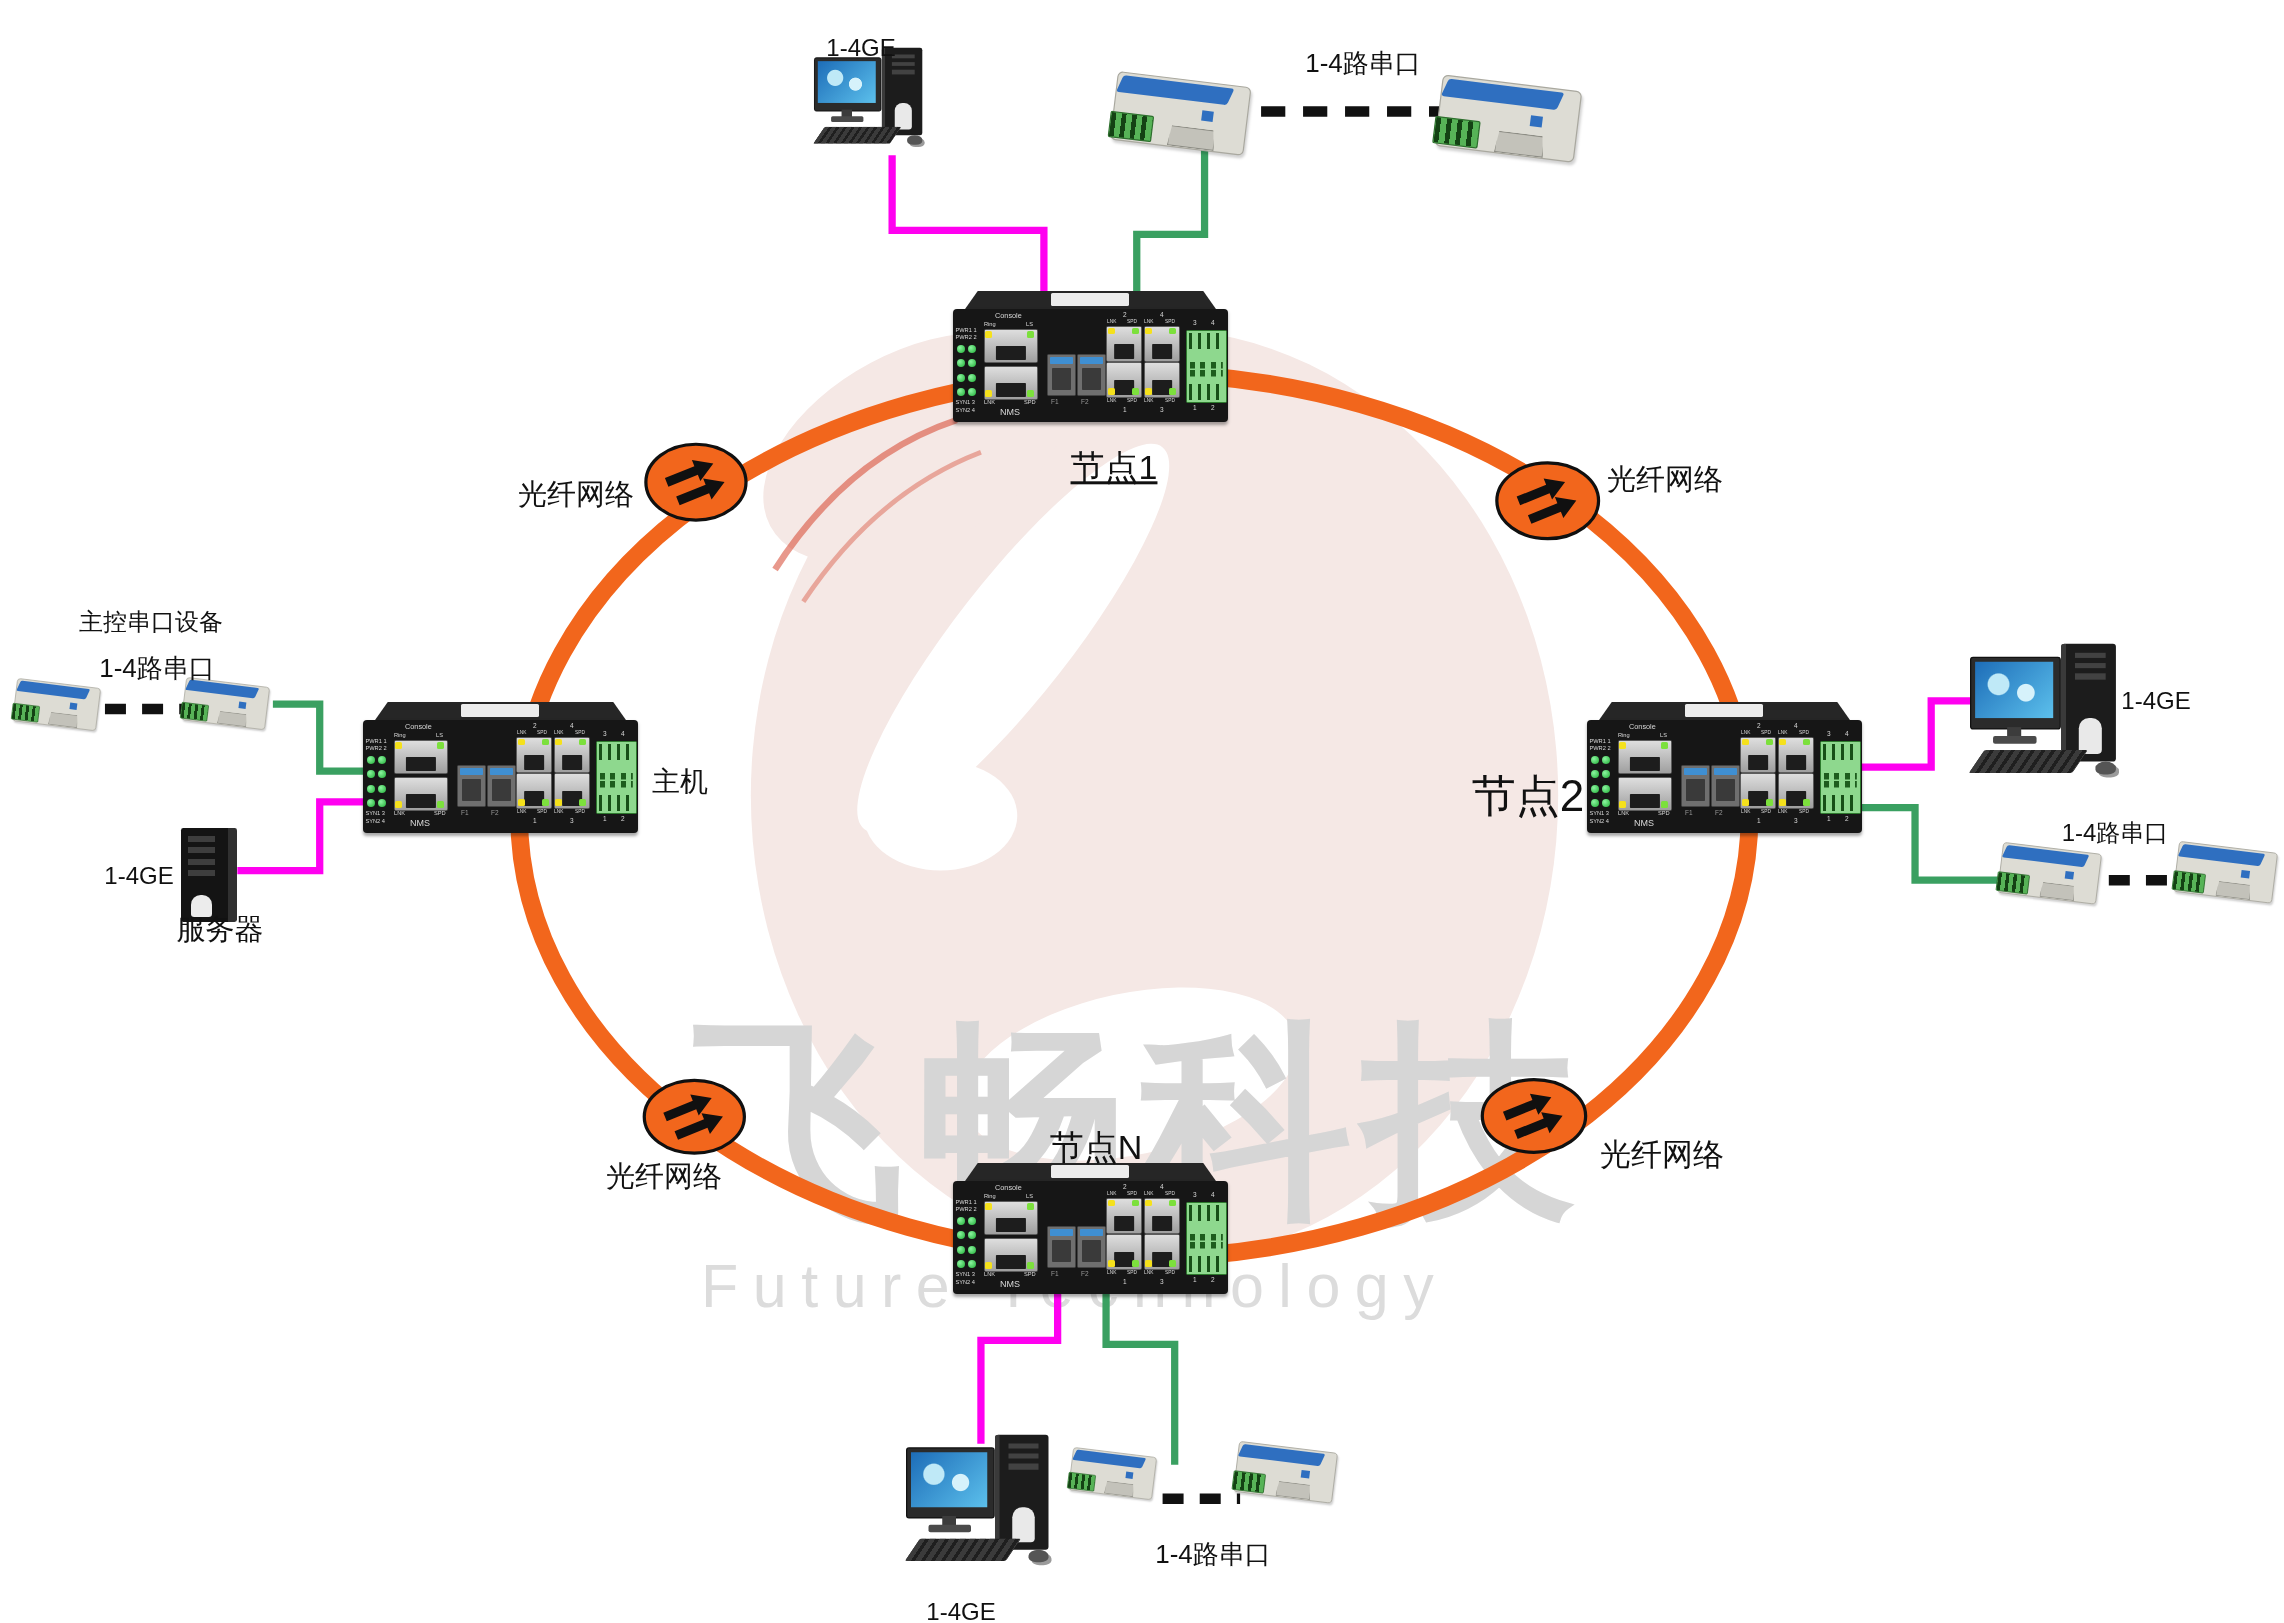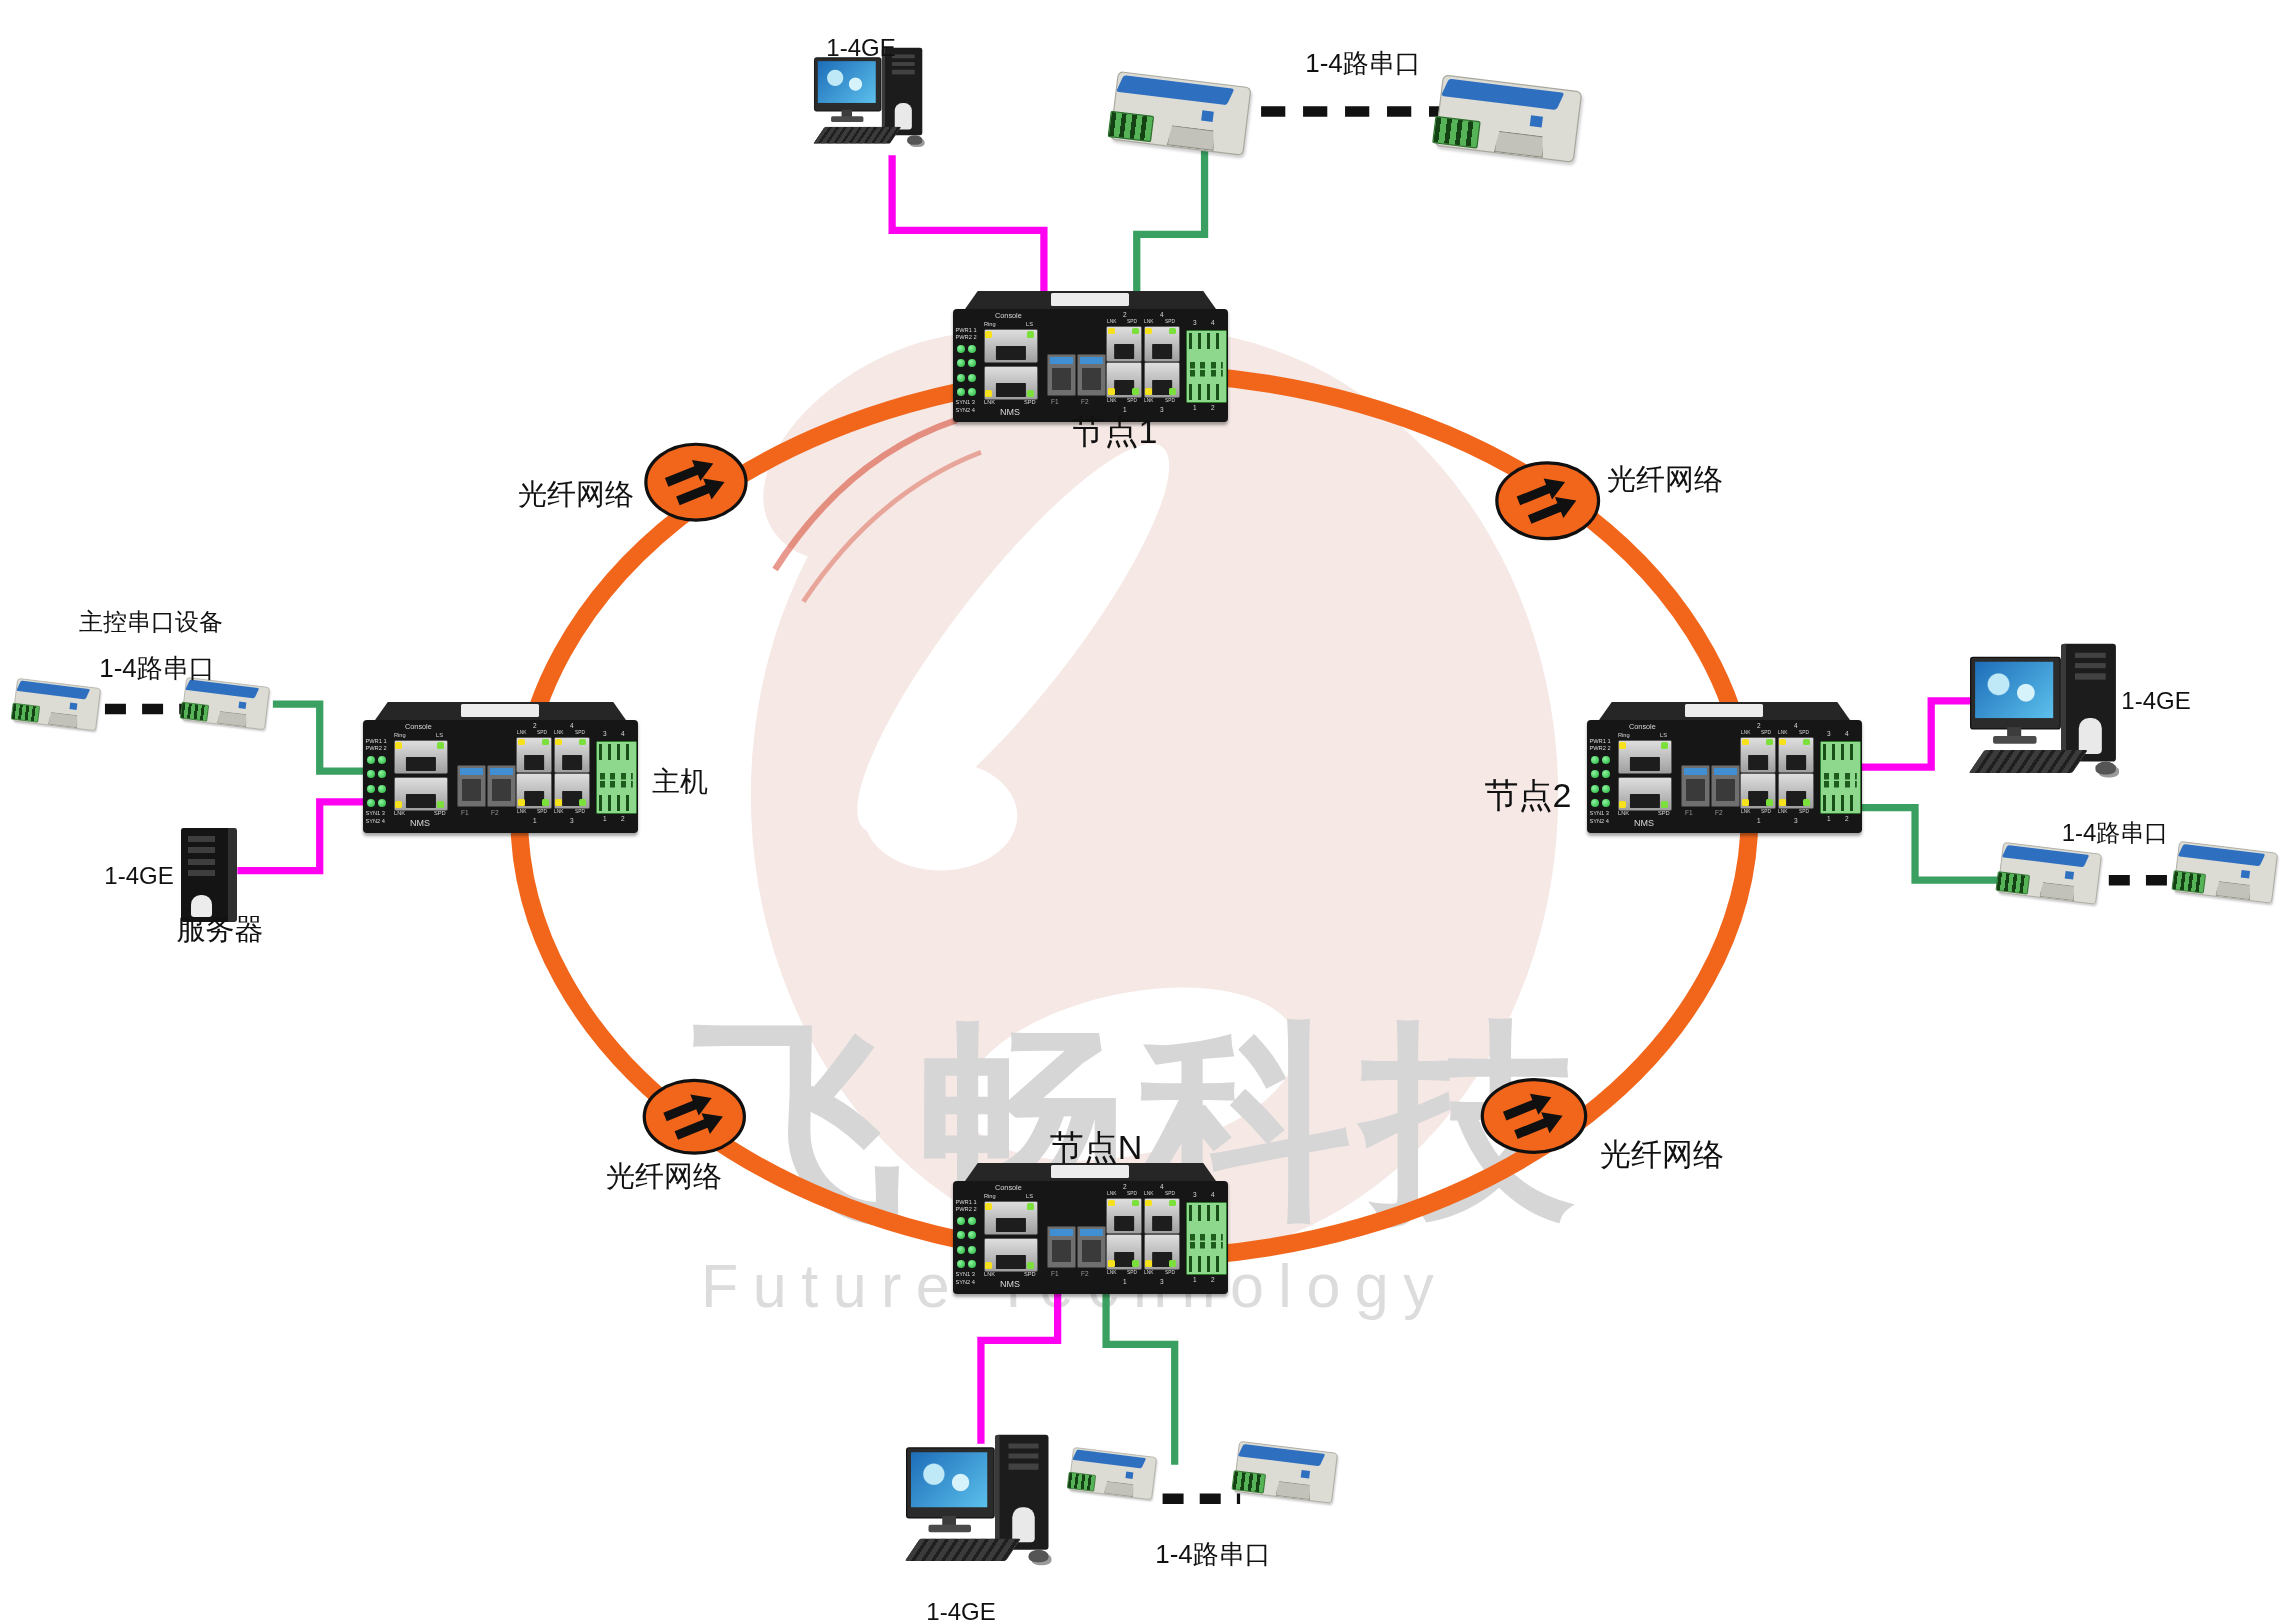--- a/index.html
+++ b/index.html
@@ -560,26 +560,26 @@
       <div class="ser-logo"></div>
     </div>
     <div class="ser-term"></div>
     <div class="ser-db9"></div>
   </div>
 </div>
   <div id="flabels">
       <div class="float-label" style="left: 861px; top: 48px; font-size: 24px;">1-4GE</div>
       <div class="float-label" style="left: 1363px; top: 63px; font-size: 26px;">1-4路串口</div>
       <div class="float-label" style="left: 576px; top: 495px; font-size: 29px;">光纤网络</div>
-      <div class="float-label" style="left: 1114px; top: 432px; font-size: 34px;">节点1</div>
+      <div class="float-label" style="left: 1114px; top: 468px; font-size: 34px; text-decoration: underline;">节点1</div>
       <div class="float-label" style="left: 1665px; top: 480px; font-size: 29px;">光纤网络</div>
       <div class="float-label" style="left: 151px; top: 622px; font-size: 24px;">主控串口设备</div>
       <div class="float-label" style="left: 157px; top: 668px; font-size: 26px;">1-4路串口</div>
       <div class="float-label" style="left: 680px; top: 782px; font-size: 28px;">主机</div>
-      <div class="float-label" style="left: 1528px; top: 796px; font-size: 34px;">节点2</div>
+      <div class="float-label" style="left: 1528px; top: 796px; font-size: 44px;">节点2</div>
       <div class="float-label" style="left: 2156px; top: 701px; font-size: 24px;">1-4GE</div>
       <div class="float-label" style="left: 139px; top: 876px; font-size: 24px;">1-4GE</div>
       <div class="float-label" style="left: 220px; top: 930px; font-size: 29px;">服务器</div>
       <div class="float-label" style="left: 2115px; top: 833px; font-size: 24px;">1-4路串口</div>
       <div class="float-label" style="left: 664px; top: 1177px; font-size: 29px;">光纤网络</div>
       <div class="float-label" style="left: 1662px; top: 1155px; font-size: 31px;">光纤网络</div>
       <div class="float-label" style="left: 1096px; top: 1148px; font-size: 34px;">节点N</div>
       <div class="float-label" style="left: 1213px; top: 1554px; font-size: 26px;">1-4路串口</div>
       <div class="float-label" style="left: 961px; top: 1612px; font-size: 24px;">1-4GE</div>
     </div>

